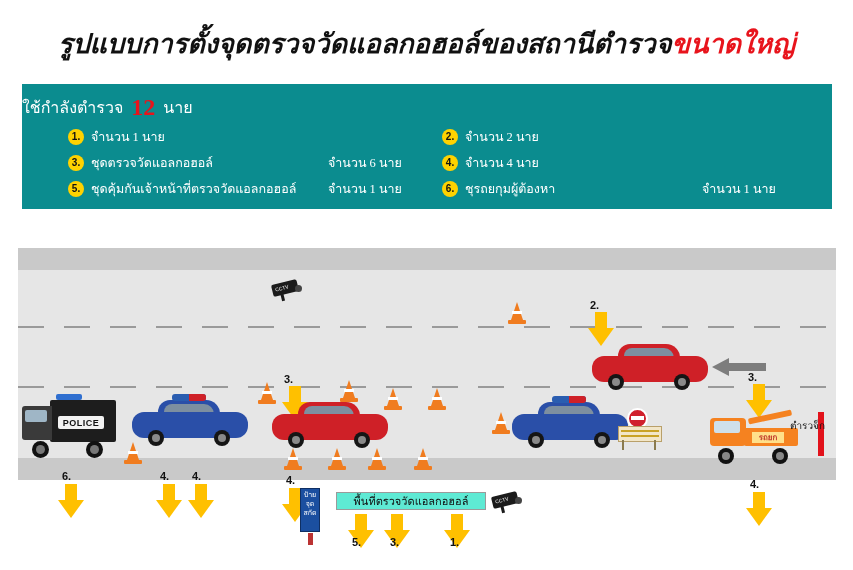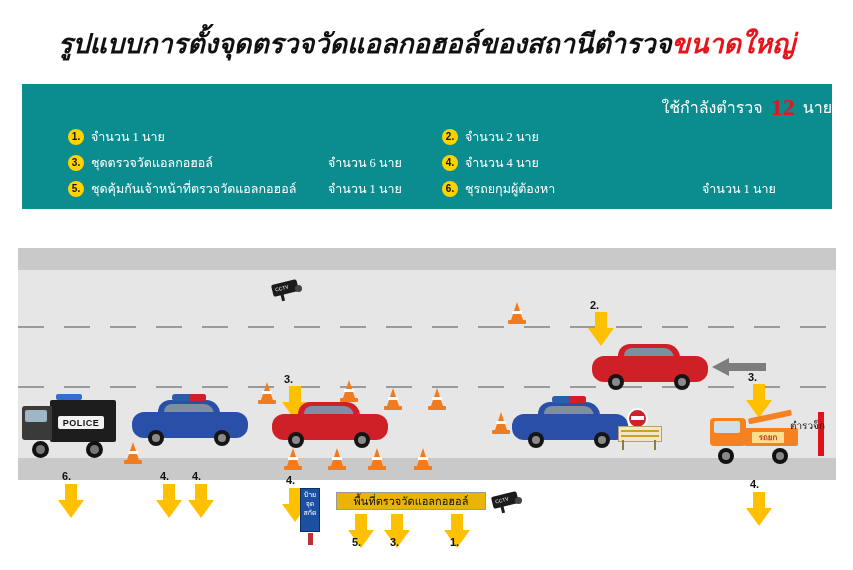--- a/index.html
+++ b/index.html
@@ -24,21 +24,21 @@
     font-weight:bold;
   }
   .title .hl{color:#e8141c;}
 
   
   .legend{
     position:absolute;left:22px;top:84px;width:810px;height:125px;
     background:#0b8c8f;
   }
   .legend-head{
-    position:absolute;left:0;top:10px;width:810px;text-align:right;
+    position:absolute;left:0;top:10px;width:810px;text-align:left;
     font-family:"Liberation Serif",serif;
     font-size:16px;color:#ffffff;
   }
   .legend-head .count{
     color:#e8141c;font-size:24px;font-weight:bold;font-style:normal;
     vertical-align:-2px;padding:0 4px;
   }
   .legend-grid{
     position:absolute;left:46px;top:44px;width:730px;
     display:grid;
@@ -158,21 +158,21 @@
   .redpole-lbl{position:absolute;font-size:10px;color:#111;font-family:"Liberation Serif",serif;white-space:nowrap;}
 
   
   .banner{position:absolute;width:20px;height:44px;background:#1b4fa0;border:1px solid #0f2f63;
       color:#ffffff;font-size:7px;text-align:center;line-height:1.25;padding-top:2px;box-sizing:border-box;
       font-family:"Liberation Serif",serif;}
   .banner .stand{position:absolute;left:7px;top:44px;width:5px;height:12px;background:#b33;}
 
   
   .area-label{
-    position:absolute;height:18px;background:#eab308;border:1px solid #9a9a9a;
+    position:absolute;height:18px;background:#5eead4;border:1px solid #9a9a9a;
     display:flex;align-items:center;justify-content:center;
     font-family:"Liberation Serif",serif;font-size:11px;color:#111;padding:0 8px;box-sizing:border-box;
   }
 </style>
 </head>
 <body>
 
 <div id="root">
 
   <div class="title">

